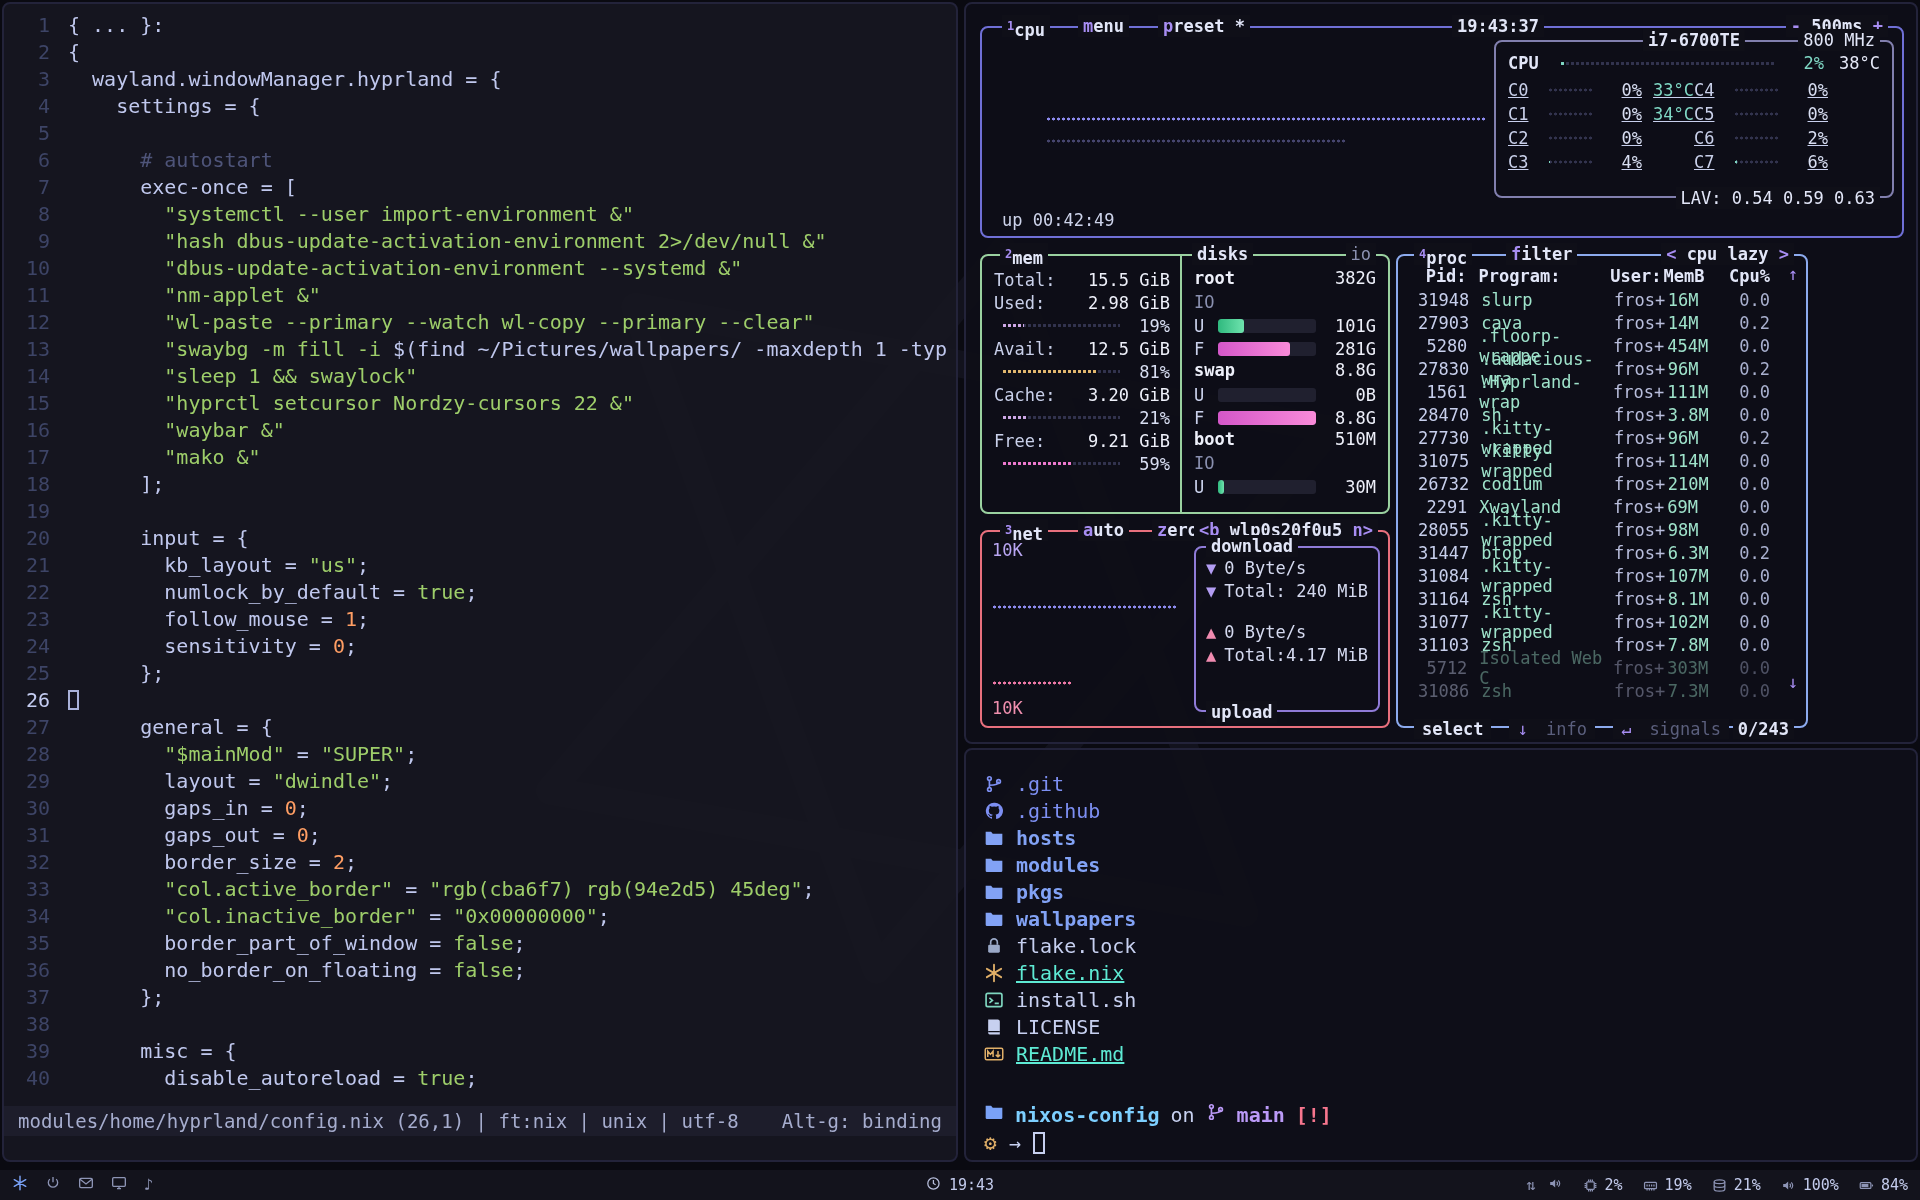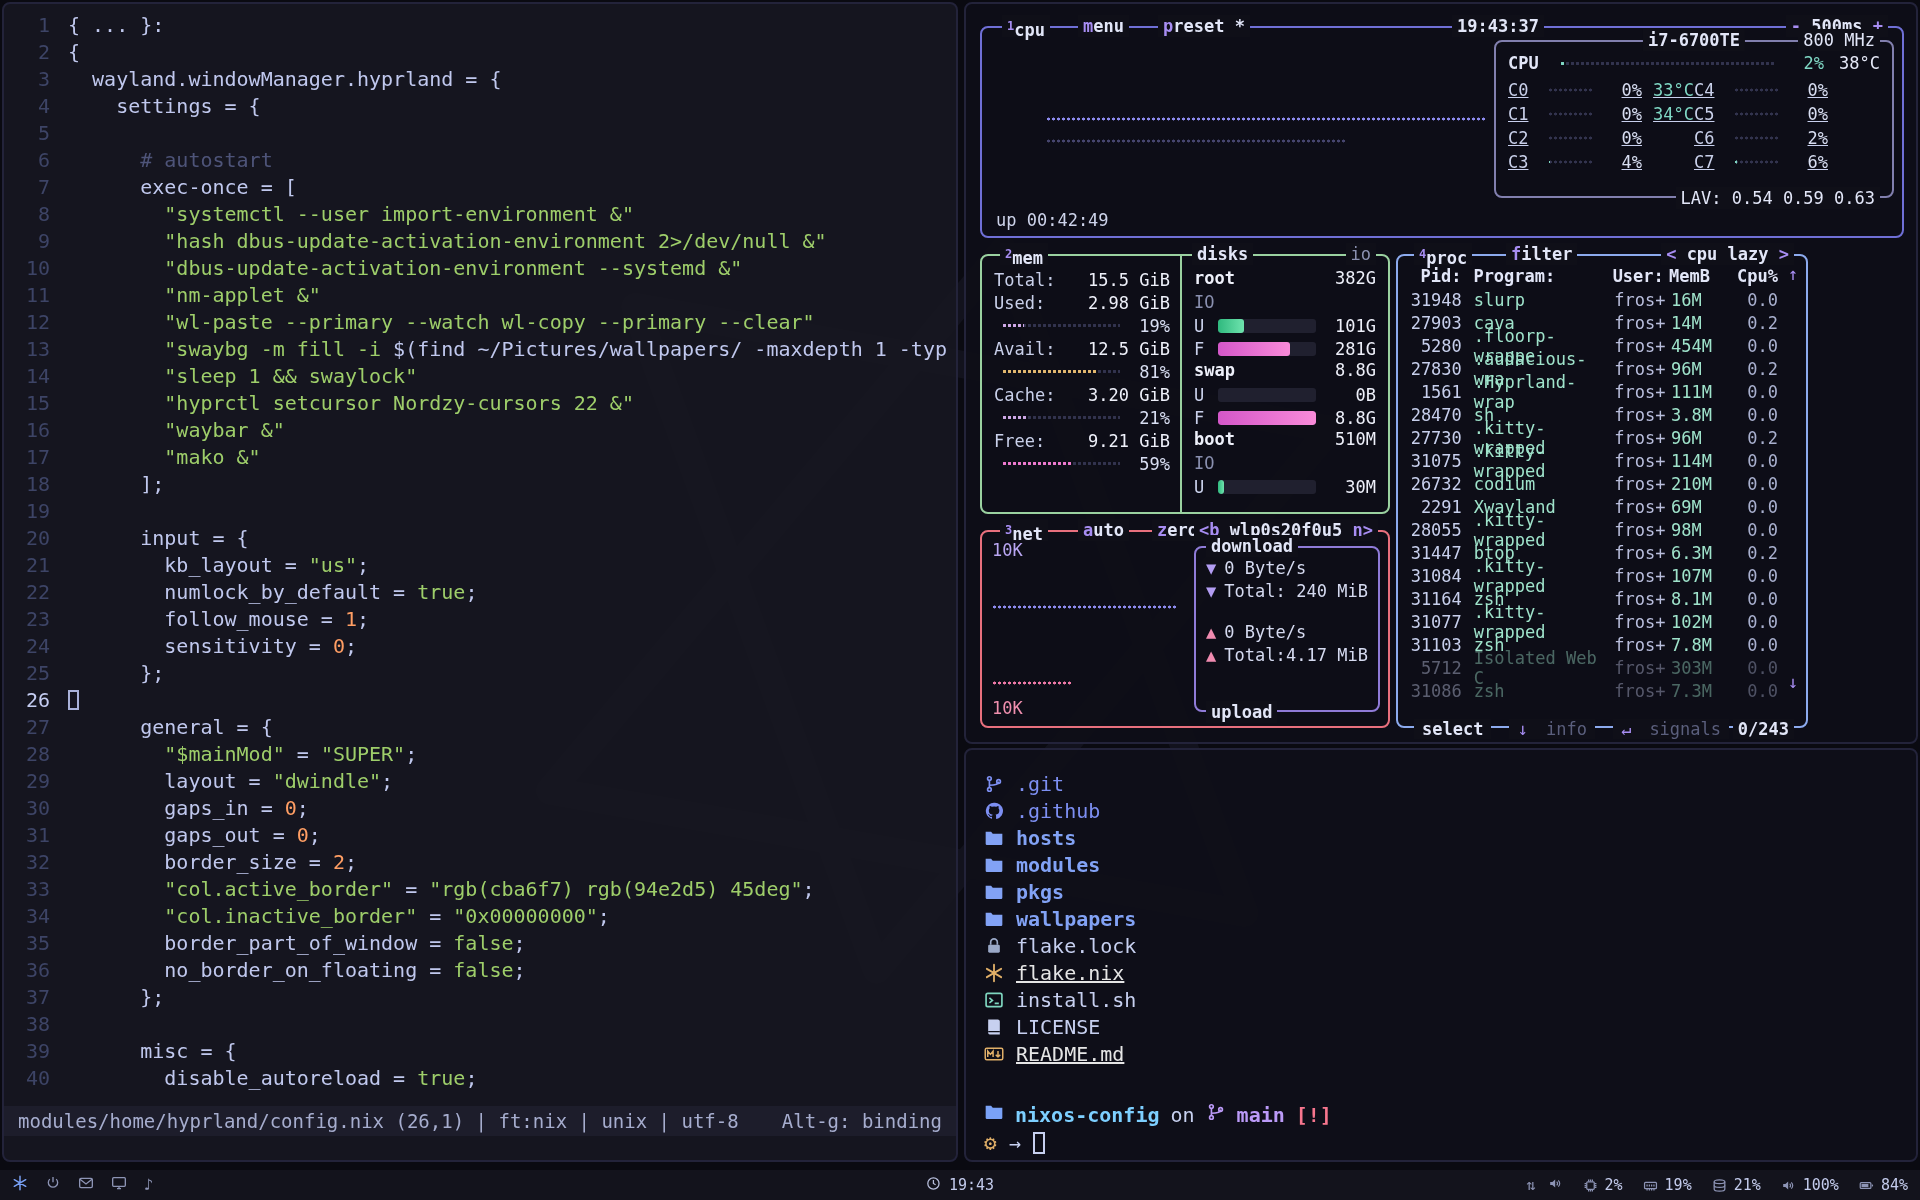--- a/index.html
+++ b/index.html
@@ -41,21 +41,21 @@
     padding:0 5px;font-weight:bold;color:#e2e6f8;white-space:pre;z-index:4;}
   .blab-b{top:auto;bottom:-13px;}
   .bnum{color:#a78df2;font-size:12px;vertical-align:6px;font-weight:bold;}
   .key{color:#a78df2;}
   .dim{color:#5b5f7d;}
   .gdots{position:absolute;height:6px;
     background-image:radial-gradient(circle at 2.5px 3px,currentColor 1.3px,transparent 1.7px);
     background-size:5px 6px;}
   .cpu-g1{left:64px;top:88px;width:440px;color:#8d8bf0;}
   .cpu-g2{left:64px;top:110px;width:300px;color:#6c6aa8;opacity:.6;}
-  #uptime{position:absolute;left:14px;bottom:6px;color:#cdd3ea;text-align:right;}
+  #uptime{position:absolute;left:20px;bottom:6px;color:#cdd3ea;text-align:right;}
   #cpu-inner{right:8px;top:12px;width:400px;height:158px;border-color:#817fae;}
   .cpu-row{display:flex;align-items:center;height:26px;padding:0 12px;margin-top:8px;}
   .cpu-lbl{width:44px;font-weight:bold;color:#e2e6f8;}
   .meter{position:relative;flex:1;height:13px;margin:0 8px;overflow:hidden;}
   .meter .base,.meter .fill{position:absolute;top:0;bottom:0;left:0;
     background-image:radial-gradient(circle at 2.5px 6.5px,currentColor 1.4px,transparent 1.8px);
     background-size:5px 13px;}
   .meter .base{right:0;color:#32334e;}
   .cpu-pct{width:42px;text-align:right;color:#7fd7c4;}
   .cpu-temp{width:56px;text-align:right;color:#e6e9f8;}
@@ -91,21 +91,21 @@
   #net-scale-top{position:absolute;left:10px;top:8px;color:#b9a6f2;}
   #net-scale-bot{position:absolute;left:10px;bottom:8px;color:#ef8fae;}
   .net-g1{left:10px;top:72px;right:210px;color:#8d8bf0;}
   .net-g2{left:10px;bottom:40px;width:80px;color:#ef79a8;}
   #dl-box{right:8px;top:14px;width:186px;bottom:14px;border-color:#8f7bd8;}
   .nrow{display:flex;height:23px;align-items:center;padding:0 10px;color:#d5daf0;white-space:pre;}
   .arr-d{color:#b39df3;margin-right:8px;}
   .arr-u{color:#f08bb0;margin-right:8px;}
   .ntot{margin-left:auto;}
 
-  .prow{display:flex;align-items:center;height:23px;padding:0 12px;}
+  .prow{display:flex;align-items:center;height:23px;padding:0 20px;}
   .c-pid{width:62px;text-align:right;color:#c7cfec;}
   .c-prog{width:180px;padding-left:12px;color:#9fe3cb;}
   .c-user{width:68px;color:#b9bedd;}
   .c-mem{width:58px;text-align:left;color:#9fe3cb;}
   .c-g{flex:1;align-self:stretch;margin:6px 8px 6px 12px;
     background-image:radial-gradient(circle at 2.5px 8px,#3c3f5e 1.2px,transparent 1.5px);
     background-size:5px 16px;}
   .c-cpu{width:46px;text-align:right;color:#a9b0cf;}
   .phead .c-pid,.phead .c-prog,.phead .c-user,.phead .c-mem,.phead .c-cpu
     {color:#e2e6f8;font-weight:bold;}
@@ -119,21 +119,21 @@
   #proc-count{position:absolute;right:12px;bottom:-13px;background:#0f0f18;padding:0 5px;
     font-weight:bold;color:#e2e6f8;z-index:4;}
 
   
   .term-pane{font-size:20px;color:#c7d0f0;}
   #file-list{position:absolute;left:18px;top:20px;list-style:none;}
   #file-list li{display:flex;align-items:center;gap:12px;height:27px;}
   .f-blue{color:#7d8ff2;}
   .f-dir{color:#82a2f5;font-weight:bold;}
   .f-plain{color:#c7d0f0;}
-  .f-gold{color:#e5e5e5;text-decoration:underline;}
+  .f-gold{color:#5eead4;text-decoration:underline;}
   .prompt{position:absolute;left:18px;top:352px;display:flex;align-items:center;gap:11px;}
   .p-dir{color:#7dcfff;font-weight:bold;}
   .p-on{color:#c7d0f0;}
   .p-branch{color:#bb9af7;font-weight:bold;}
   .p-flag{color:#f7768e;font-weight:bold;}
   .prompt2{position:absolute;left:18px;top:381px;display:flex;align-items:center;gap:12px;}
   .block-cursor{display:inline-block;width:12px;height:22px;border:2px solid #c7d0f0;}
 
   
   .waybar{position:absolute;left:0;top:1170px;width:1920px;height:30px;background:#13131c;

